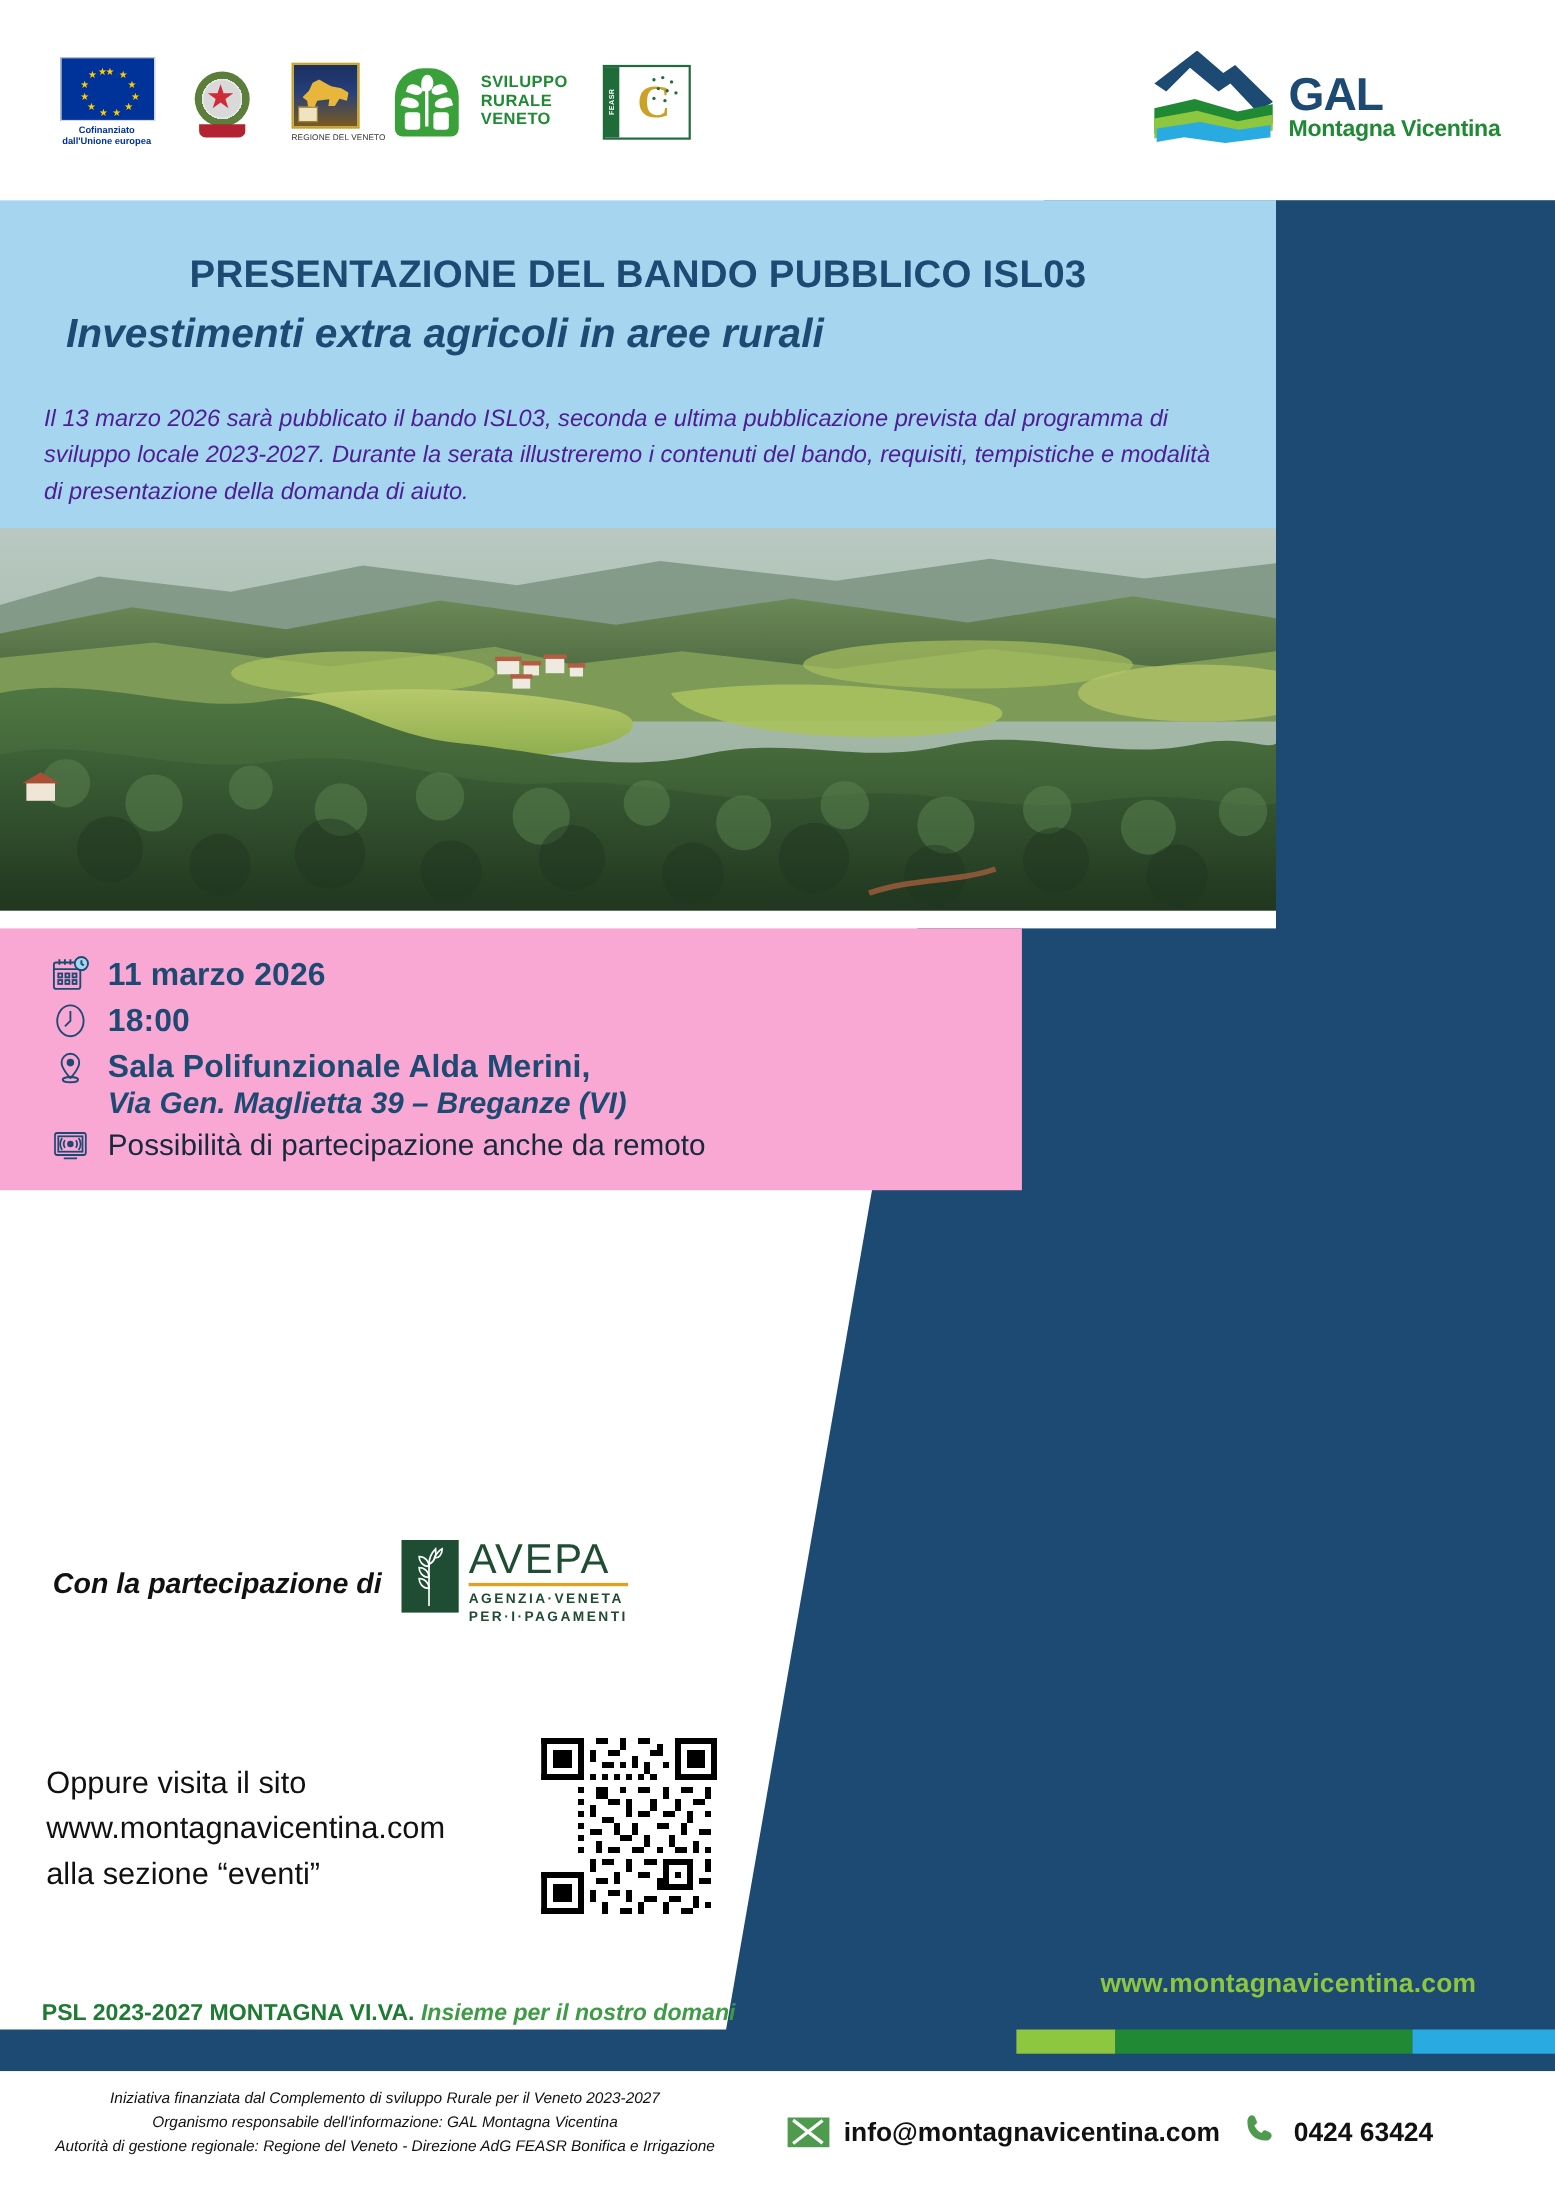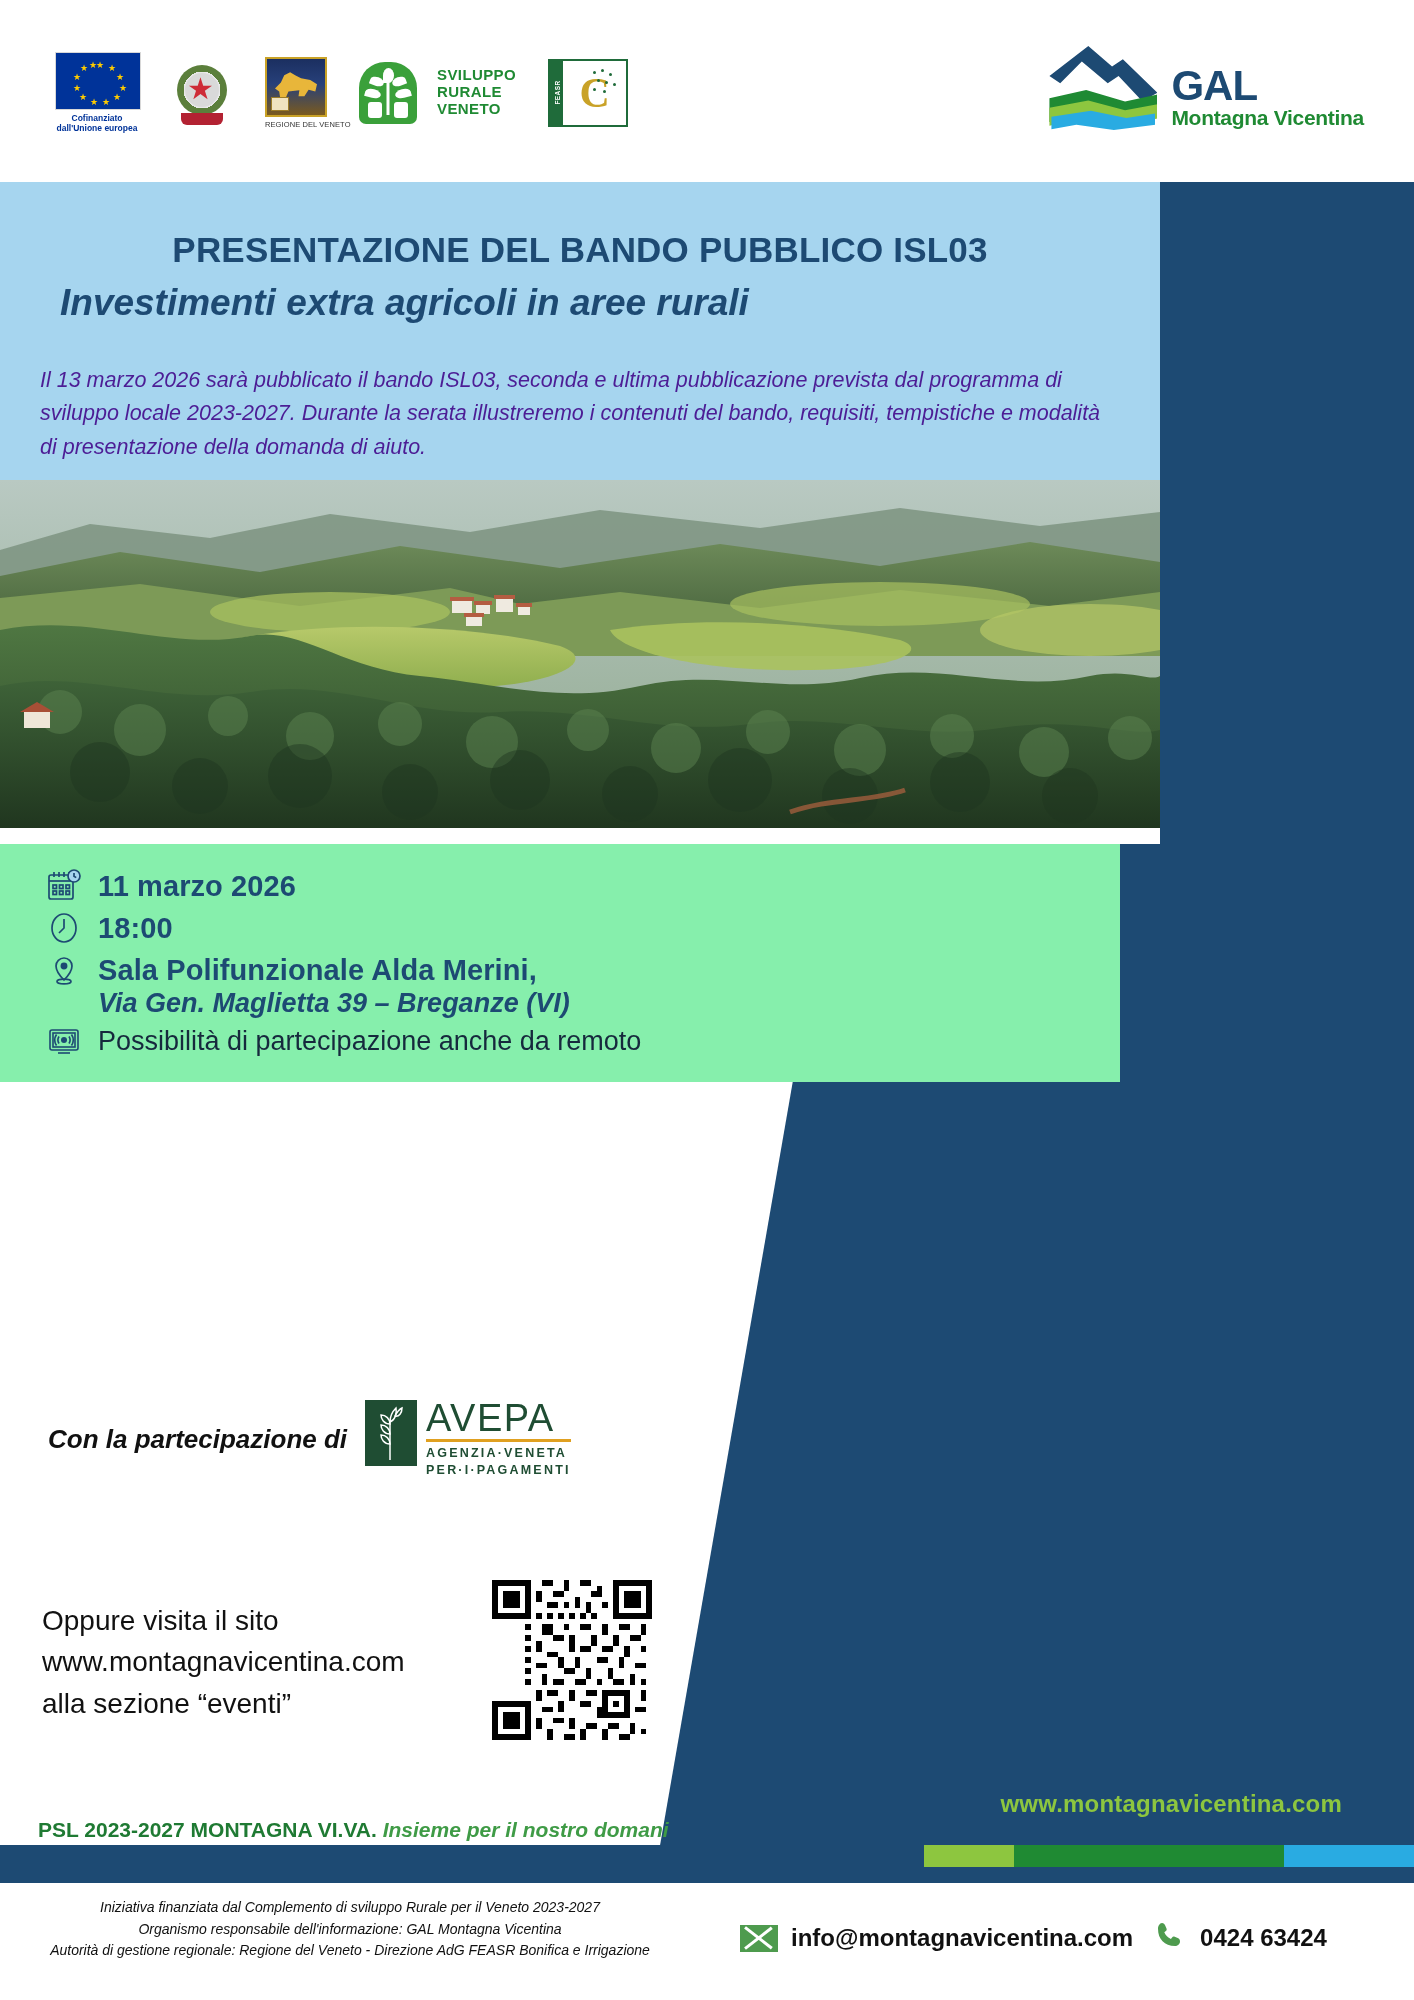--- a/index.html
+++ b/index.html
@@ -92,21 +92,21 @@
   .para{color:#4c1d95;font-style:italic;font-size:21.5px;line-height:1.55;margin:40px 0 0 0;padding:0 42px 0 40px;}
 
   
   .photo{position:absolute;left:0;top:480px;width:1160px;height:348px;overflow:hidden;z-index:5;background:#2d4a2a;}
   .photo svg{display:block;width:100%;height:100%;}
 
   
   .gap-white{position:absolute;left:0;top:828px;width:1160px;height:16px;background:#fff;z-index:5;}
 
   
-  .band-info{position:absolute;left:0;top:844px;width:1120px;height:238px;background:#86efac;z-index:5;}
+  .band-info{position:absolute;left:0;top:844px;width:929px;height:238px;background:#f9a8d4;z-index:5;}
   .info-list{padding:22px 0 0 44px;}
   .info-row{display:flex;align-items:center;gap:14px;margin-bottom:2px;}
   .info-icon{width:40px;height:40px;flex:0 0 40px;display:flex;align-items:center;justify-content:center;}
   .info-icon svg{display:block;}
   .info-bold{color:#1d4a73;font-weight:bold;font-size:29px;letter-spacing:.1px;}
   .info-italic{color:#1d4a73;font-weight:bold;font-style:italic;font-size:27px;}
   .info-plain{color:#16293d;font-size:27px;}
   .info-sub{margin-left:54px;margin-top:-4px;margin-bottom:2px;}
 
   
@@ -136,21 +136,21 @@
   .bottom-mtn{position:absolute;left:0;bottom:0;width:1414px;height:110px;z-index:13;pointer-events:none;}
   .site-url{position:absolute;right:72px;top:1790px;color:#8dc63f;font-weight:bold;font-size:24px;z-index:22;letter-spacing:.2px;}
   .color-strip{position:absolute;top:1845px;right:0;height:22px;display:flex;z-index:22;}
   .cs1{width:90px;background:#8dc63f;}
   .cs2{width:270px;background:#1f8a33;}
   .cs3{width:130px;background:#29abe2;}
 
   
   .footer{position:absolute;left:0;top:1883px;width:1414px;height:117px;background:#fff;z-index:25;}
   .footer-left{position:absolute;left:0;top:14px;width:700px;text-align:center;color:#111;font-style:italic;font-size:14px;line-height:1.55;}
-  .footer-right{position:absolute;left:740px;top:36px;display:flex;align-items:center;gap:20px;}
+  .footer-right{position:absolute;left:716px;top:36px;display:flex;align-items:center;gap:20px;}
   .fr-item{display:flex;align-items:center;gap:13px;}
   .fr-txt{font-size:24px;font-weight:bold;color:#111;}
   .mail-ic{width:38px;height:27px;background:#4e9b4e;position:relative;overflow:hidden;}
   .mail-ic:before,.mail-ic:after{content:"";position:absolute;background:#fff;}
   .mail-ic:before{width:2.6px;height:34px;left:17px;top:-4px;transform:rotate(52deg);}
   .mail-ic:after{width:2.6px;height:34px;left:17px;top:-4px;transform:rotate(-52deg);}
 </style>
 </head>
 <body>
 

